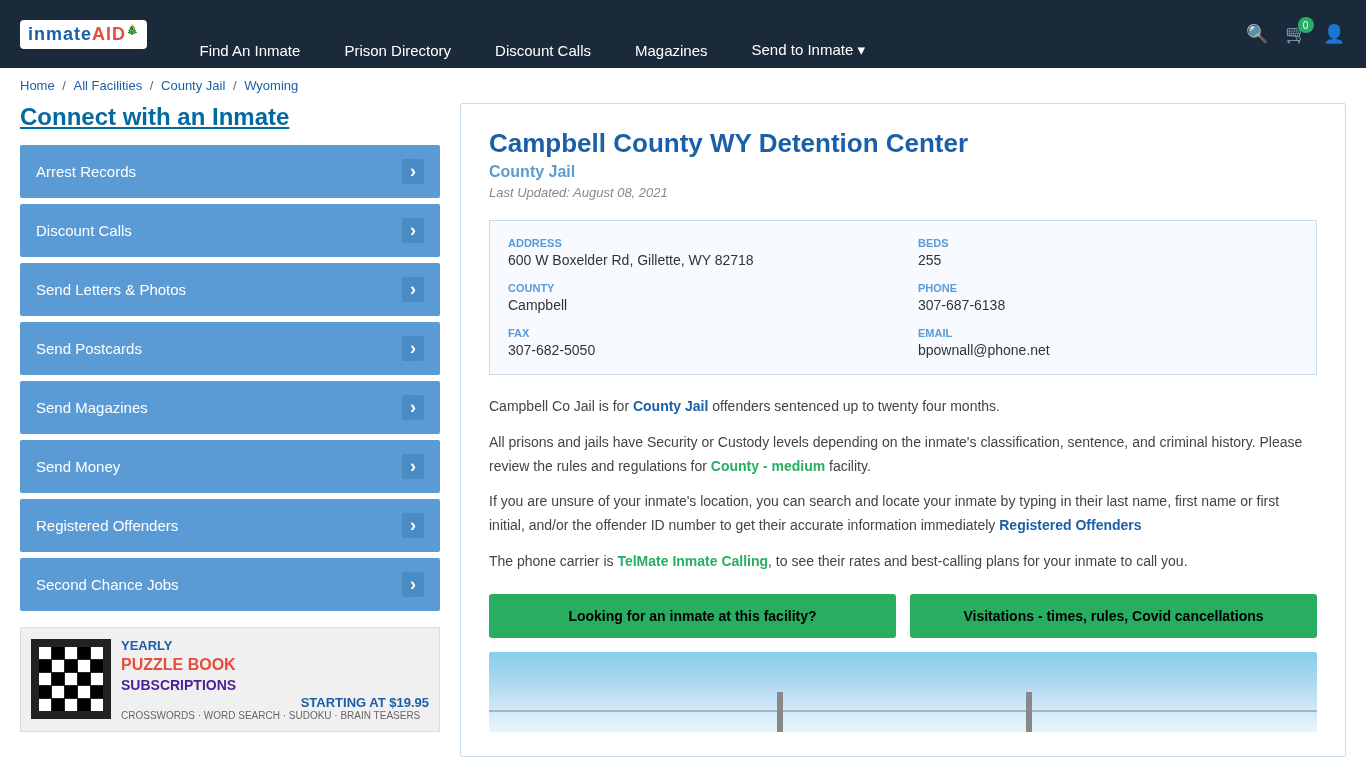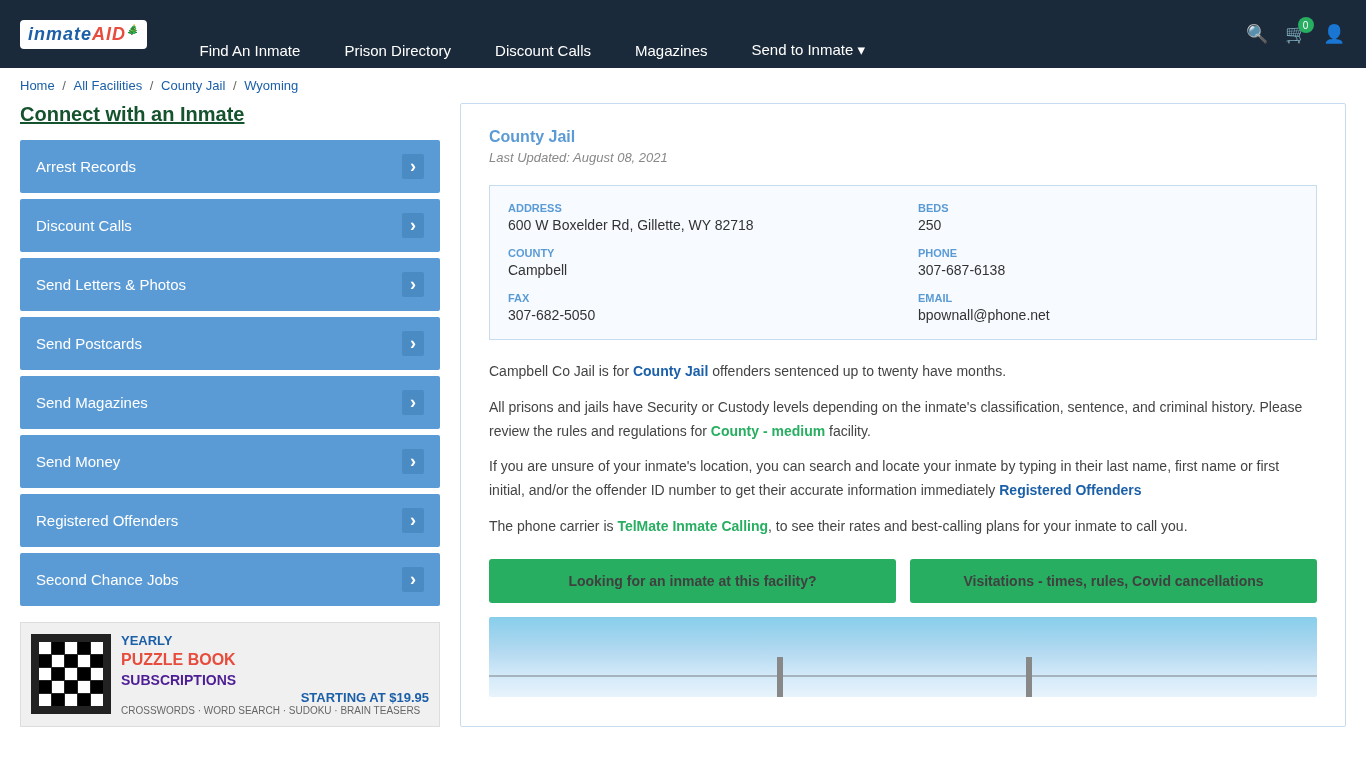--- a/index.html
+++ b/index.html
@@ -17,21 +17,20 @@
       display: flex;
       align-items: center;
       margin-right: 30px;
     }
     .logo-box {
       background: #fff;
       border-radius: 4px;
       padding: 4px 8px;
       display: flex;
       align-items: flex-end;
-      font-style: italic;
     }
     .logo-text {
       font-size: 18px;
       font-weight: 900;
       color: #1a5fa8;
       letter-spacing: 1px;
     }
     .navbar-nav {
       display: flex;
       align-items: flex-end;
@@ -96,24 +95,24 @@
     }
 
     
     .sidebar {
       width: 440px;
       min-width: 340px;
       flex-shrink: 0;
       padding-right: 20px;
     }
     .sidebar-title {
-      font-size: 20px;
+      font-size: 24px;
       font-weight: bold;
       text-decoration: underline;
-      color: #14532d;
+      color: #0369a1;
       margin-bottom: 14px;
     }
     .sidebar-menu {
       display: flex;
       flex-direction: column;
       gap: 6px;
     }
     .sidebar-item {
       background: #5b9bd5;
       color: #fff;
@@ -260,21 +259,21 @@
     .desc-link.green { color: #27ae60; }
 
     
     .bottom-buttons {
       display: flex;
       gap: 14px;
       margin-top: 20px;
     }
     .btn-green {
       background: #27ae60;
-      color: #404040;
+      color: #000000;
       border: none;
       padding: 14px 22px;
       font-size: 14px;
       font-weight: 600;
       cursor: pointer;
       border-radius: 3px;
       flex: 1;
     }
 
     
@@ -425,52 +424,53 @@
           <div><span class="subscriptions">SUBSCRIPTIONS</span></div>
         </div>
         <div class="ad-price">STARTING AT $19.95</div>
         <div class="ad-types">CROSSWORDS · WORD SEARCH · SUDOKU · BRAIN TEASERS</div>
       </div>
     </div>
   </aside>
 
   <main class="content-area">
 
+    <h1 class="facility-title">Campbell County WY Detention Center</h1>
     <div class="facility-type">County Jail</div>
     <div class="facility-updated">Last Updated: August 08, 2021</div>
 
     <div class="info-grid">
       <div>
         <div class="info-label">ADDRESS</div>
         <div class="info-value">600 W Boxelder Rd, Gillette, WY 82718</div>
       </div>
       <div>
         <div class="info-label">BEDS</div>
-        <div class="info-value">250</div>
+        <div class="info-value">255</div>
       </div>
       <div>
         <div class="info-label">COUNTY</div>
         <div class="info-value">Campbell</div>
       </div>
       <div>
         <div class="info-label">PHONE</div>
         <div class="info-value">307-687-6138</div>
       </div>
       <div>
         <div class="info-label">FAX</div>
         <div class="info-value">307-682-5050</div>
       </div>
       <div>
         <div class="info-label">EMAIL</div>
         <div class="info-value">bpownall@phone.net</div>
       </div>
     </div>
 
     <p class="description">
-      <span>Campbell Co Jail is for </span><a href="#" class="desc-link">County Jail</a><span> offenders sentenced up to twenty have months.</span>
+      <span>Campbell Co Jail is for </span><a href="#" class="desc-link">County Jail</a><span> offenders sentenced up to twenty four months.</span>
     </p>
     <p class="description">
       <span>All prisons and jails have Security or Custody levels depending on the inmate's classification, sentence, and criminal history. Please review the rules and regulations for </span><a href="#" class="desc-link green">County - medium</a><span> facility.</span>
     </p>
     <p class="description">
       <span>If you are unsure of your inmate's location, you can search and locate your inmate by typing in their last name, first name or first initial, and/or the offender ID number to get their accurate information immediately </span><a href="#" class="desc-link">Registered Offenders</a>
     </p>
     <p class="description">
       <span>The phone carrier is </span><a href="#" class="desc-link green">TelMate Inmate Calling</a><span>, to see their rates and best-calling plans for your inmate to call you.</span>
     </p>

